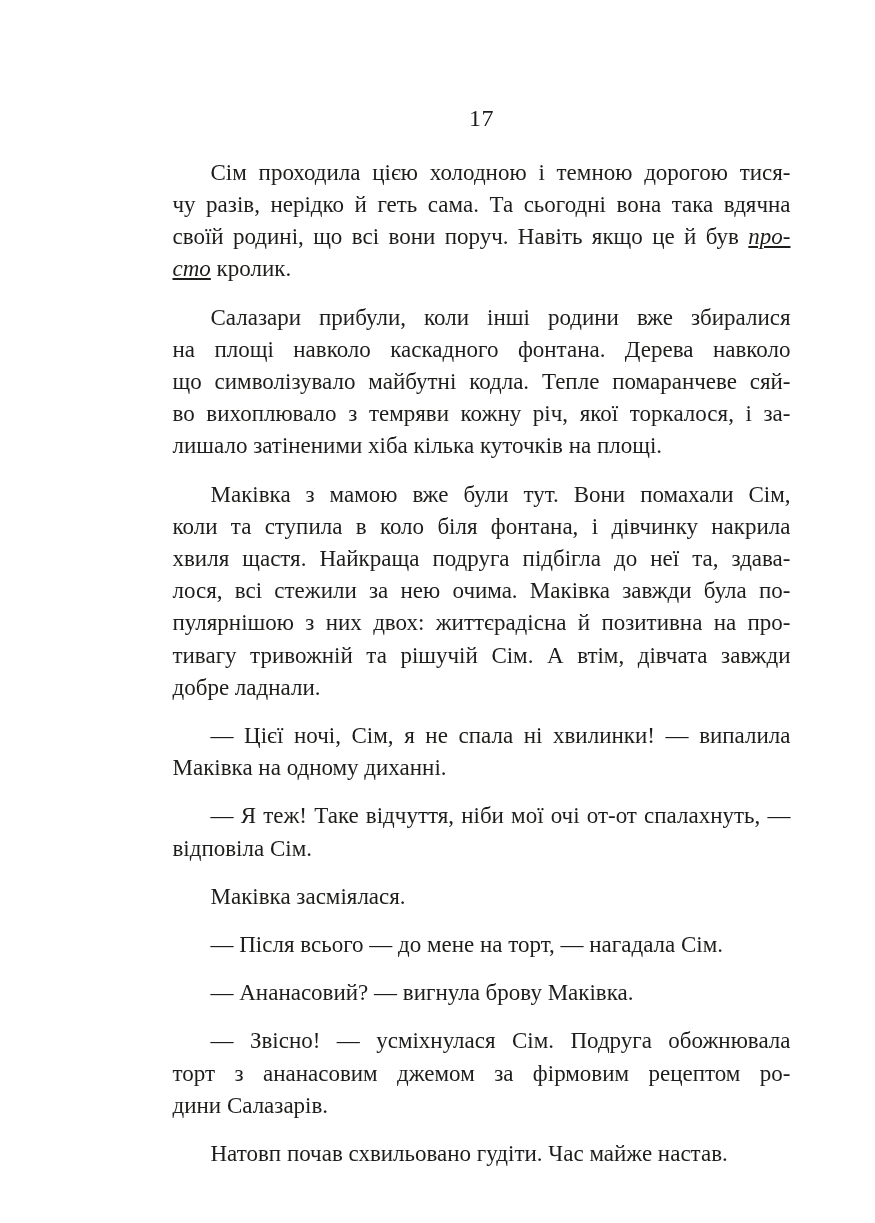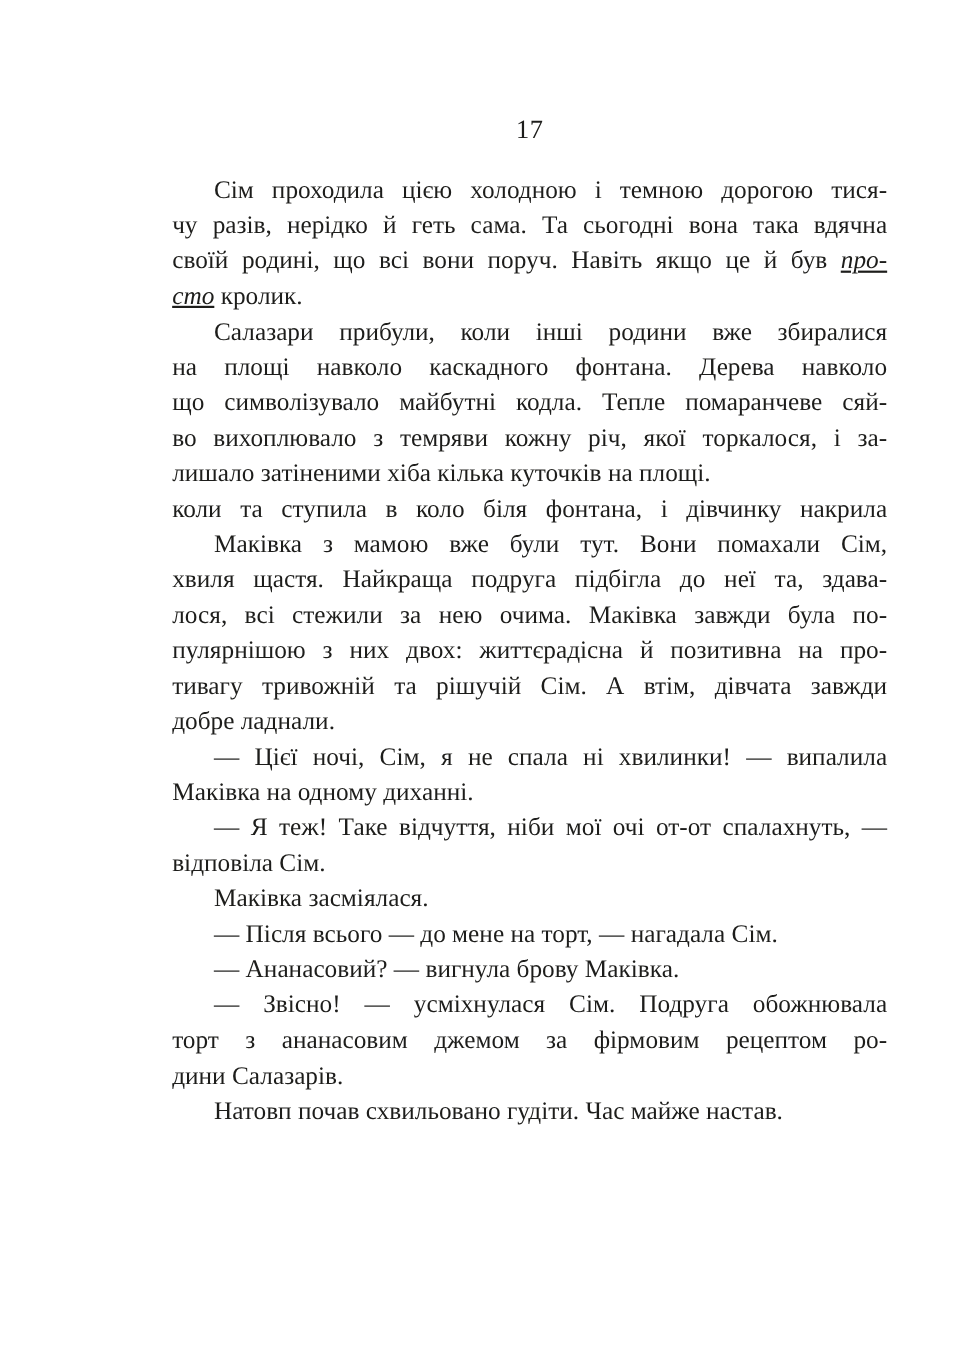--- a/index.html
+++ b/index.html
@@ -29,21 +29,21 @@
     line-height: 1.2;
     letter-spacing: 0.5px;
   }
   .text-block {
     width: 650px;
     margin: 24px auto 0 auto;
     font-size: 23px;
     line-height: 32.2px;
   }
   .para {
-    margin: 0;
+    margin: 16px;
     padding: 0;
   }
   .line {
     text-align: justify;
     text-align-last: justify;
     white-space: normal;
   }
   .line.last {
     text-align-last: left;
   }
@@ -68,22 +68,22 @@
         <div class="line last"><span class="italic">сто</span><span> кролик.</span></div>
       </div>
       <div class="para">
         <div class="line first"><span>Салазари прибули, коли інші родини вже збиралися</span></div>
         <div class="line"><span>на площі навколо каскадного фонтана. Дерева навколо</span></div>
         <div class="line"><span>що символізувало майбутні кодла. Тепле помаранчеве сяй-</span></div>
         <div class="line"><span>во вихоплювало з темряви кожну річ, якої торкалося, і за-</span></div>
         <div class="line last"><span>лишало затіненими хіба кілька куточків на площі.</span></div>
       </div>
       <div class="para">
+        <div class="line first"><span>Маківка з мамою вже були тут. Вони помахали Сім,</span></div>
         <div class="line"><span>коли та ступила в коло біля фонтана, і дівчинку накрила</span></div>
-        <div class="line first"><span>Маківка з мамою вже були тут. Вони помахали Сім,</span></div>
         <div class="line"><span>хвиля щастя. Найкраща подруга підбігла до неї та, здава-</span></div>
         <div class="line"><span>лося, всі стежили за нею очима. Маківка завжди була по-</span></div>
         <div class="line"><span>пулярнішою з них двох: життєрадісна й позитивна на про-</span></div>
         <div class="line"><span>тивагу тривожній та рішучій Сім. А втім, дівчата завжди</span></div>
         <div class="line last"><span>добре ладнали.</span></div>
       </div>
       <div class="para">
         <div class="line first"><span>— Цієї ночі, Сім, я не спала ні хвилинки! — випалила</span></div>
         <div class="line last"><span>Маківка на одному диханні.</span></div>
       </div>

